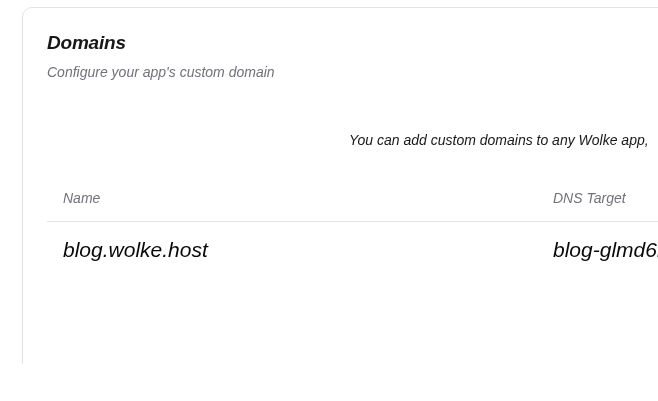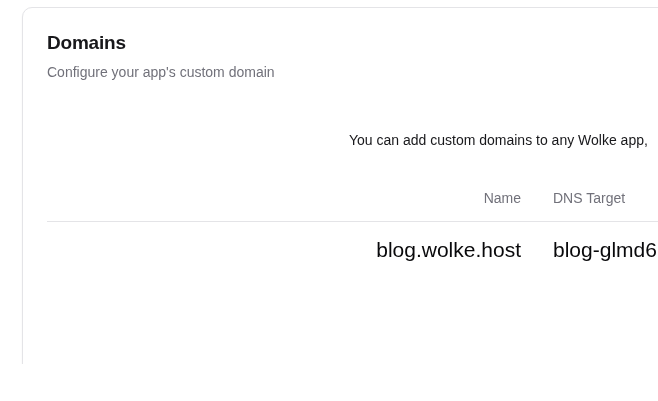--- a/index.html
+++ b/index.html
@@ -9,20 +9,21 @@
     overflow: hidden;
     background: #ffffff;
     font-family: "Liberation Sans", "DejaVu Sans", sans-serif;
   }
   .viewport {
     position: relative;
     width: 658px;
     height: 364px;
     overflow: hidden;
     background: #ffffff;
+    font-style: italic;
   }
   .card {
     position: absolute;
     left: 22px;
     top: 7px;
     width: 1260px;
     height: 376px;
     background: #ffffff;
     border: 1px solid #e4e4e7;
     border-radius: 10px;
@@ -71,21 +72,21 @@
   .trow {
     display: flex;
   }
   .td {
     font-size: 21px;
     line-height: 24px;
     color: #09090b;
     padding: 16px;
     white-space: nowrap;
   }
-  .col-name { width: 490px; flex: 0 0 490px; text-align: right; }
+  .col-name { width: 490px; flex: 0 0 490px; }
   .col-dns  { flex: 1 1 auto; }
 </style>
 </head>
 <body>
 
 <div class="viewport">
   <section class="card">
     <div class="card-inner">
 
       <h2 class="card-title">Domains</h2>

